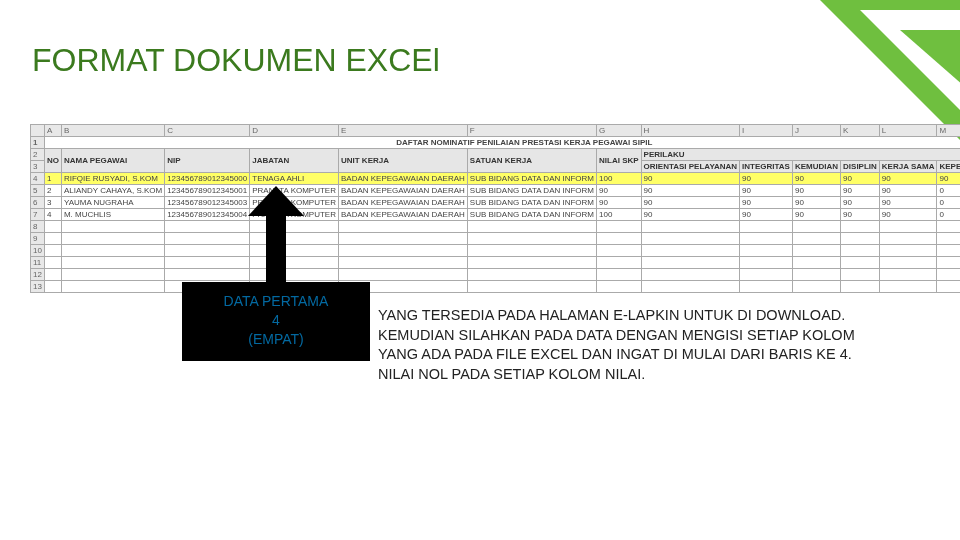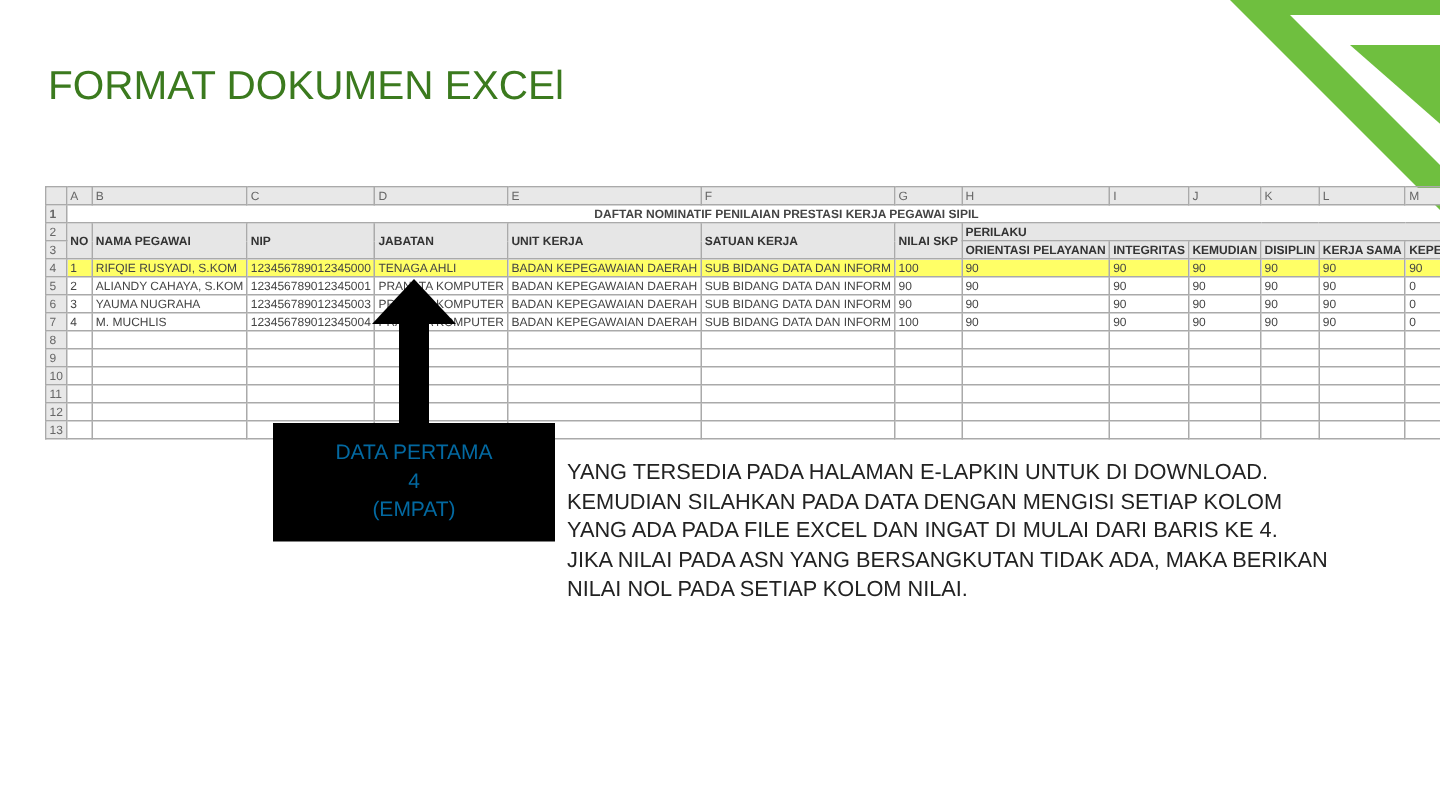--- a/index.html
+++ b/index.html
@@ -8,21 +8,21 @@
     height: 540px;
     background: #fff;
     font-family: Arial, sans-serif;
     position: relative;
     overflow: hidden;
   }
   .slide-title {
     position: absolute;
     top: 42px;
     left: 32px;
-    font-size: 27px;
+    font-size: 32px;
     color: #3b7a1e;
     font-weight: 400;
   }
   .deco-triangle {
     position: absolute;
     top: -20px;
     right: -20px;
   }
   .deco-triangle svg { display: block; }
   .sheet {
@@ -349,15 +349,14 @@
 <div class="callout">
   <div>DATA PERTAMA</div>
   <div>4</div>
   <div>(EMPAT)</div>
 </div>
 
 <div class="body-text">
   <div>YANG TERSEDIA PADA HALAMAN E-LAPKIN UNTUK DI DOWNLOAD.</div>
   <div>KEMUDIAN SILAHKAN PADA DATA  DENGAN MENGISI SETIAP KOLOM</div>
   <div>YANG ADA PADA FILE EXCEL DAN INGAT DI MULAI DARI BARIS KE 4.</div>
-  <div>JIKA NILAI PADA ASN YANG BERSANGKUTAN TIDAK ADA, MAKA BERIKAN</div>
   <div>NILAI NOL PADA SETIAP KOLOM NILAI.</div>
 </div>
 
 </body></html>

